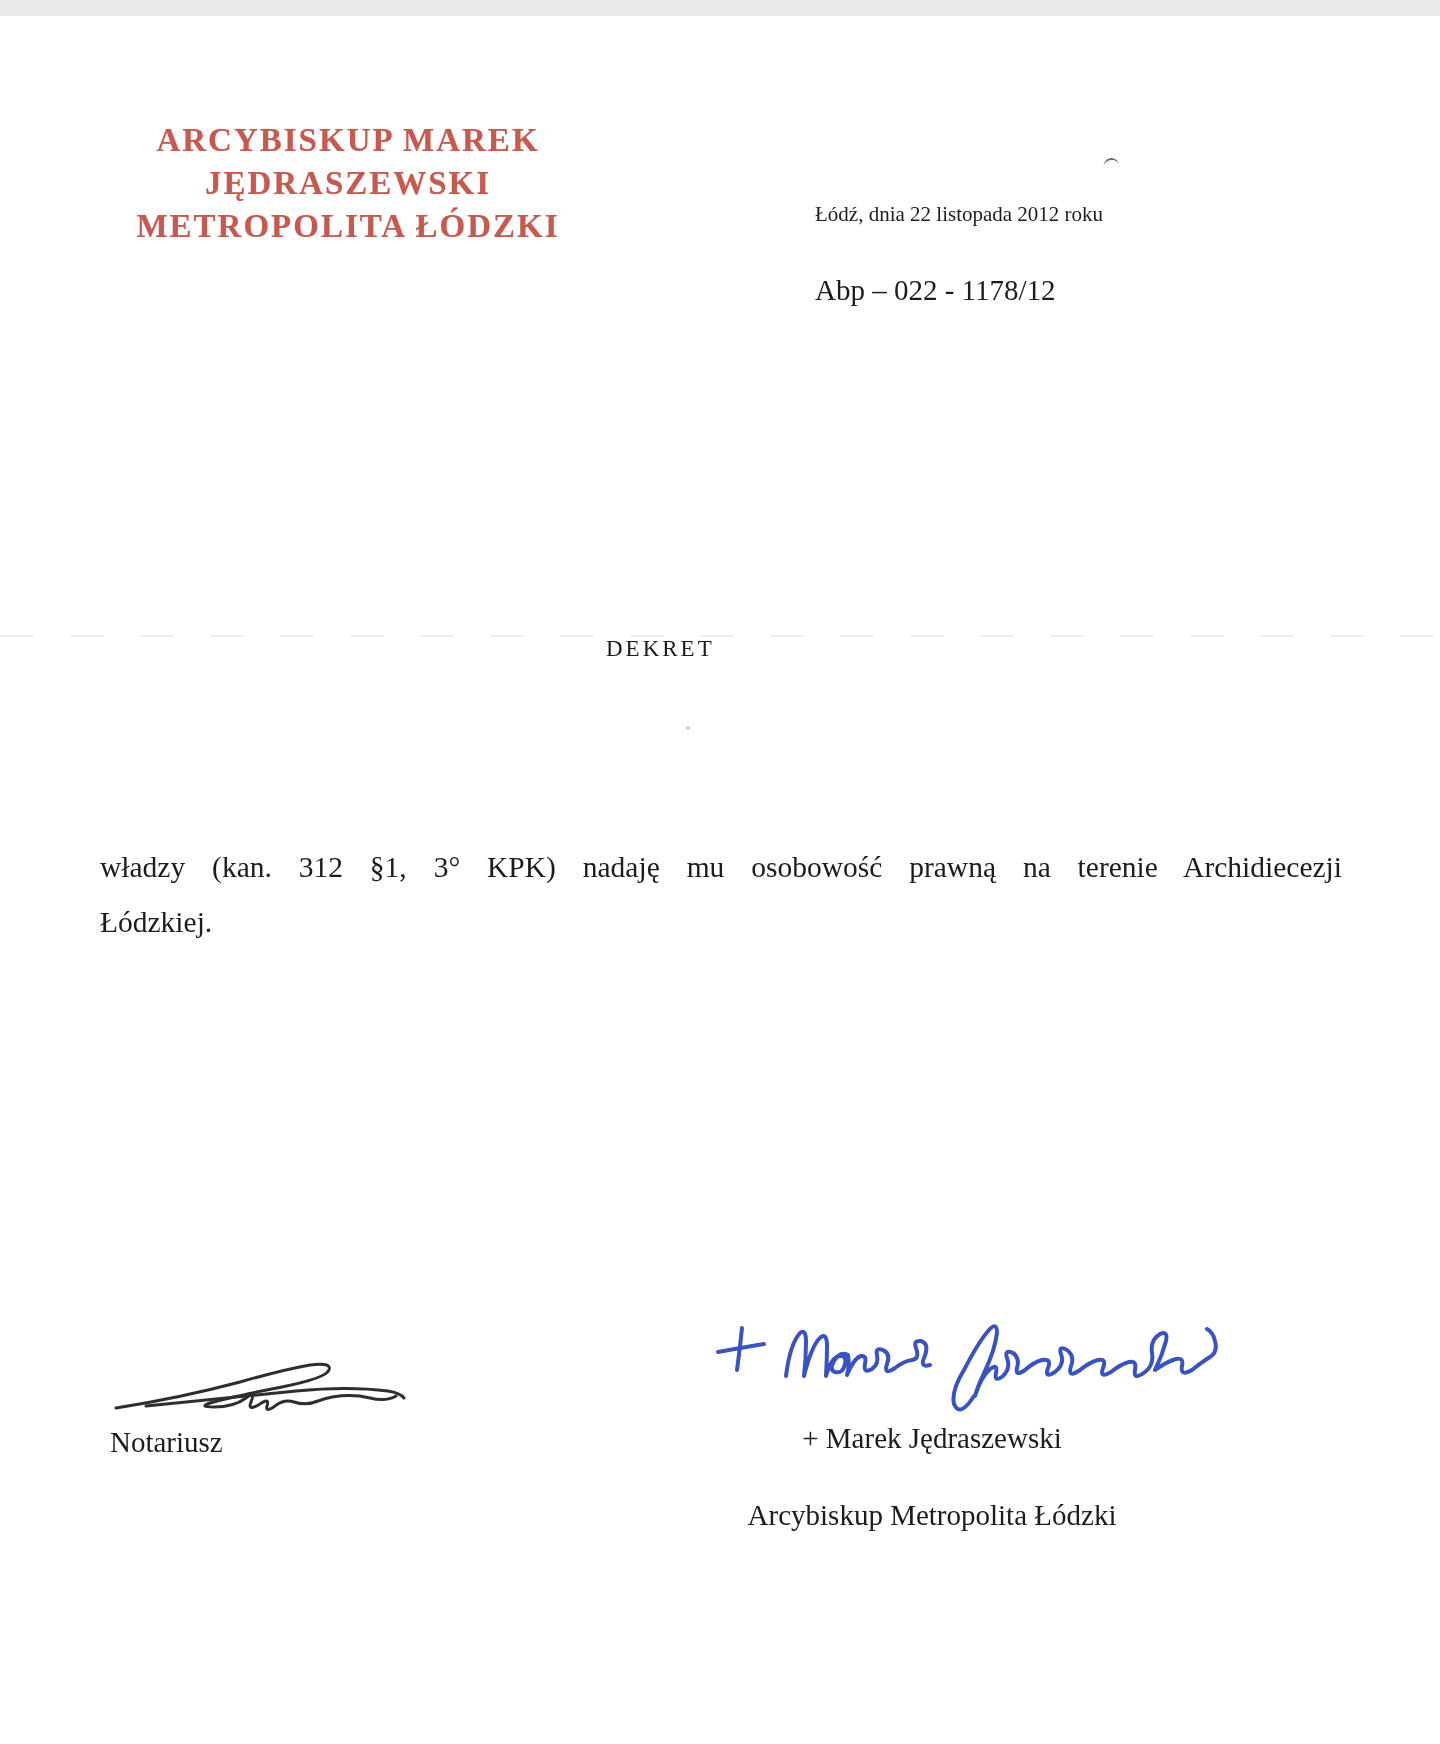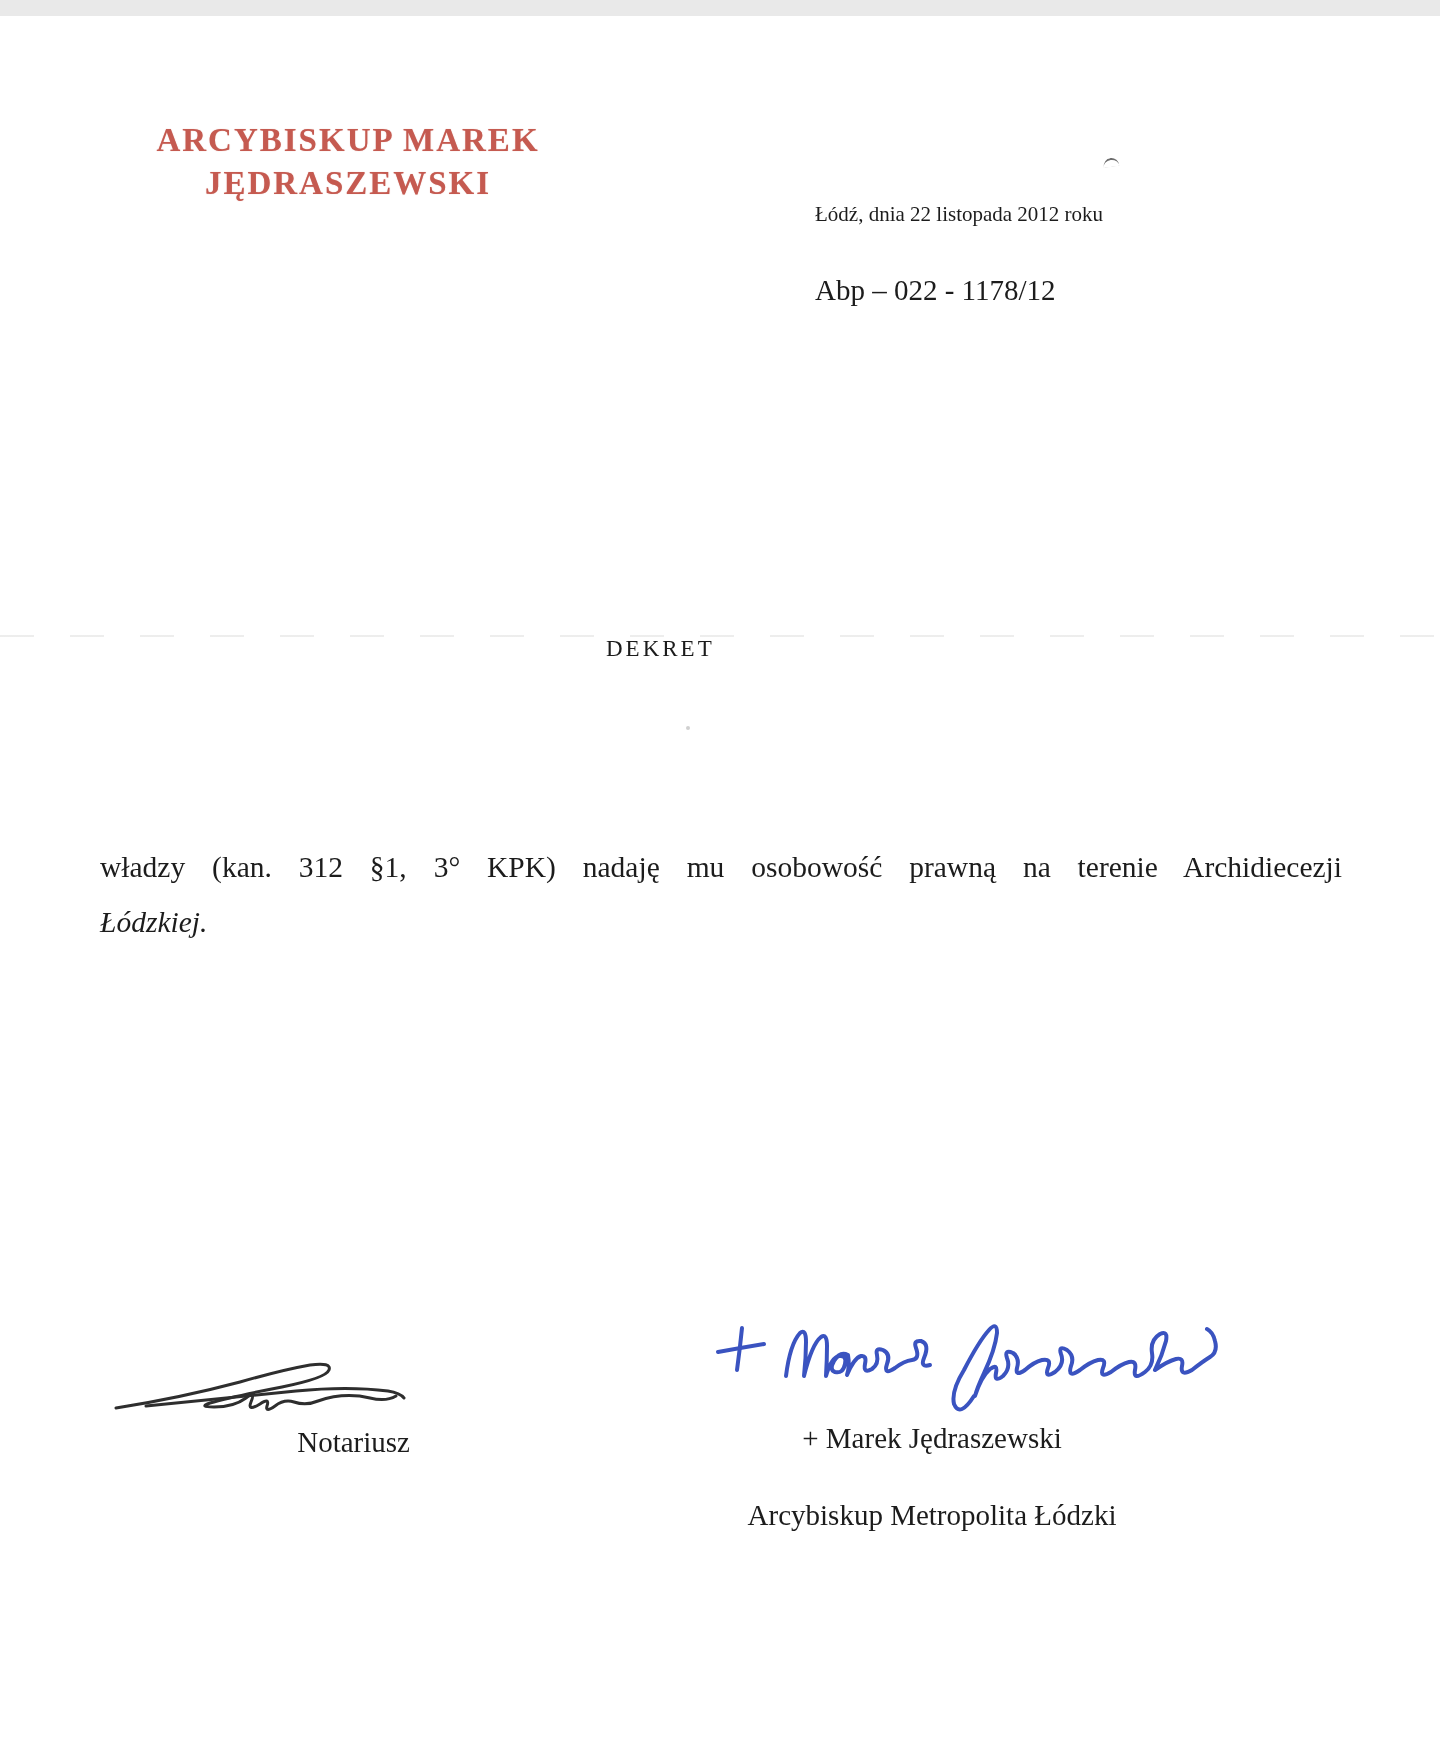--- a/index.html
+++ b/index.html
@@ -60,39 +60,40 @@
   .body{
     position:absolute;left:100px;top:824px;width:1242px;
     font-size:29.5px;
   }
   .body-line{
     height:55px;line-height:55px;
     text-align:justify;text-align-last:justify;
     white-space:normal;
   }
   .body-line.first{text-indent:95px;}
-  .body-line.last{text-align:left;text-align-last:left;font-style:italic;}
+  .body-line.last{text-align:left;text-align-last:left;}
   
   .sig-left{position:absolute;left:110px;top:1330px;width:330px;}
   .sig-left .scrawl{display:block;}
   .sig-left .label{
-    margin-top:2px;text-align:right;font-size:29px;width:300px;
+    margin-top:2px;text-align:left;font-size:29px;width:300px;
   }
   .sig-right{position:absolute;left:682px;top:1282px;width:560px;text-align:center;}
   .sig-right .scrawl{display:block;margin-left:20px;}
   .sig-right .name{font-size:29px;margin-top:6px;width:500px;}
   .sig-right .role{font-size:29px;margin-top:44px;width:500px;}
 </style>
 </head>
 <body>
 
 <div class="page">
 
   <header class="letterhead">
     <div>ARCYBISKUP MAREK JĘDRASZEWSKI</div>
+    <div>METROPOLITA ŁÓDZKI</div>
   </header>
 
   <div class="tick"></div>
   <div class="speck"></div>
 
   <div class="dateline">Łódź, dnia 22 listopada 2012 roku</div>
   <div class="refline">Abp – 022 - 1178/12</div>
 
   <div class="fold"></div>
 

